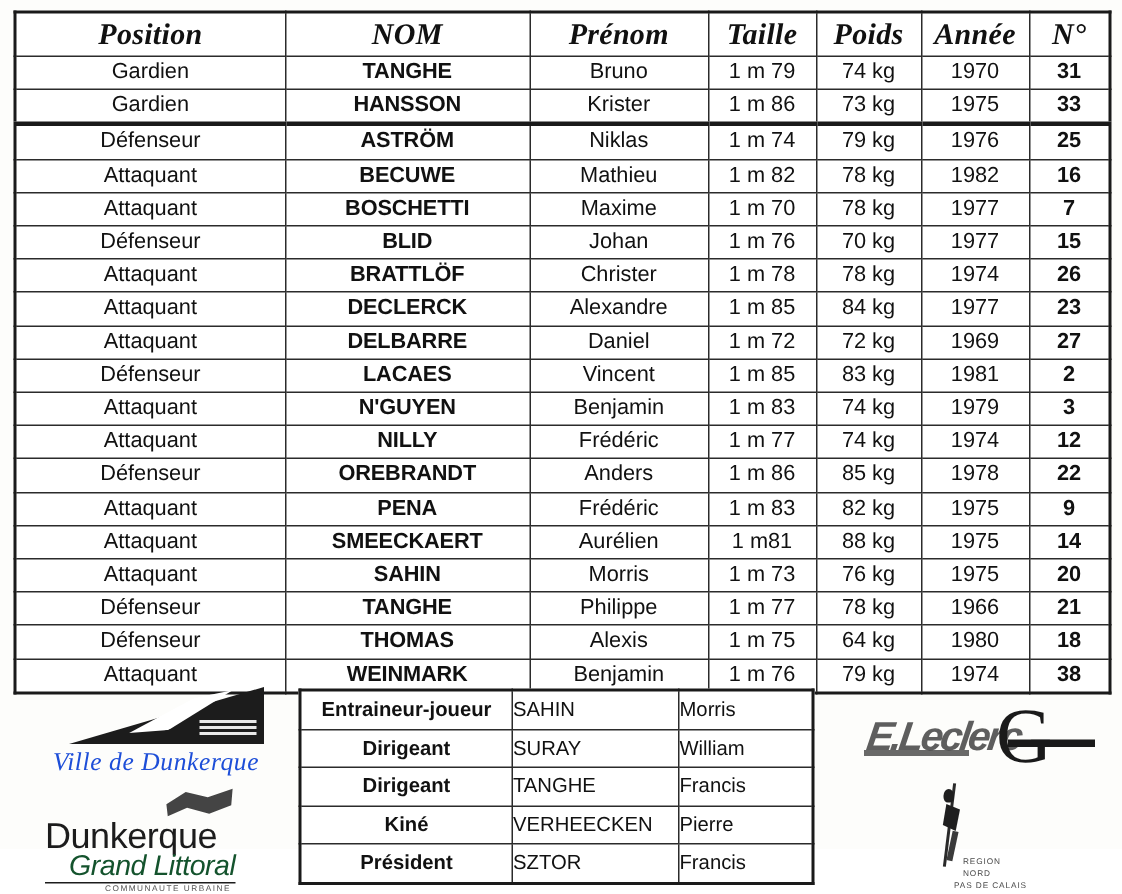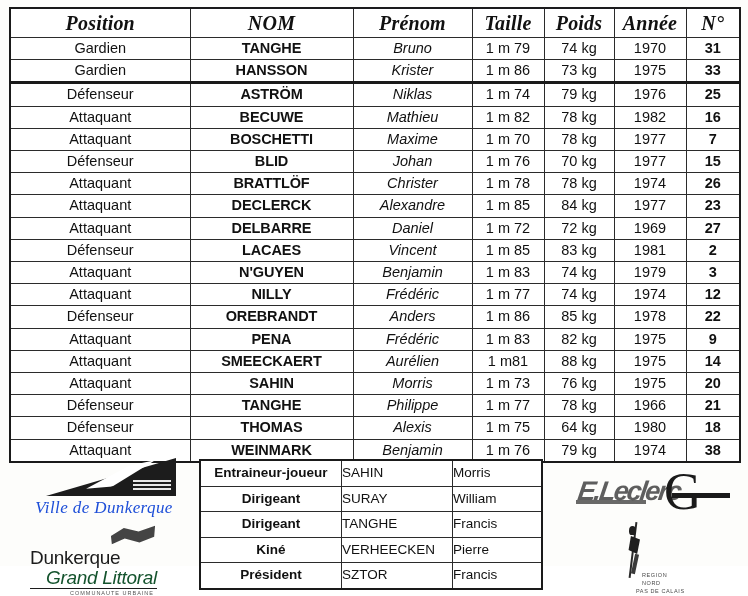--- a/index.html
+++ b/index.html
@@ -70,21 +70,20 @@
   .c-num   { width: 54px; }
 
   td.nom {
     font-weight: bold;
     text-align: left;
     padding-left: 9px;
     font-size: 15.5px;
     letter-spacing: -0.1px;
   }
   td.prenom {
-    font-style: italic;
     font-size: 15px;
   }
   td.pos { font-size: 15px; }
   td.taille, td.poids, td.annee { font-size: 15px; margin-left: 44px; }
   td.num {
     font-weight: bold;
     font-size: 15.5px;
   }
 
   tr.group-end td {
@@ -166,21 +165,21 @@
     clip-path: polygon(2% 55%, 30% 18%, 62% 34%, 98% 8%, 96% 58%, 64% 84%, 32% 66%, 4% 92%);
     opacity: 0.88;
   }
   .dgl-text {
     position: absolute;
     left: 6px;
     top: 92px;
     width: 150px;
   }
   .dgl-1 {
-    font-size: 19px;
+    font-size: 24px;
     color: #1c1c1c;
     letter-spacing: -0.3px;
     line-height: 20px;
   }
   .dgl-2 {
     font-size: 19px;
     font-style: italic;
     color: #14532d;
     letter-spacing: -0.3px;
     line-height: 20px;

